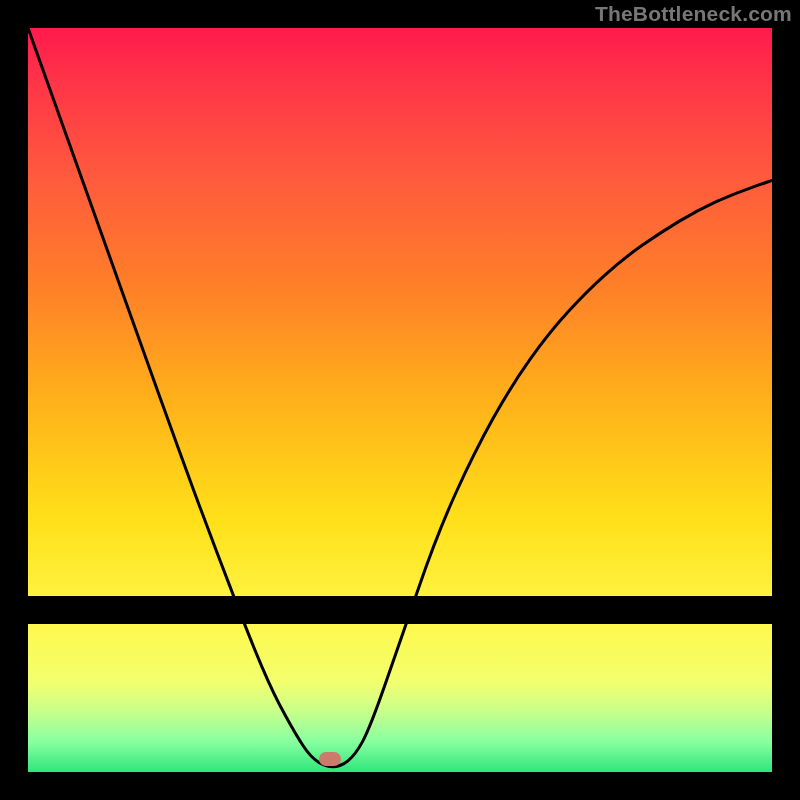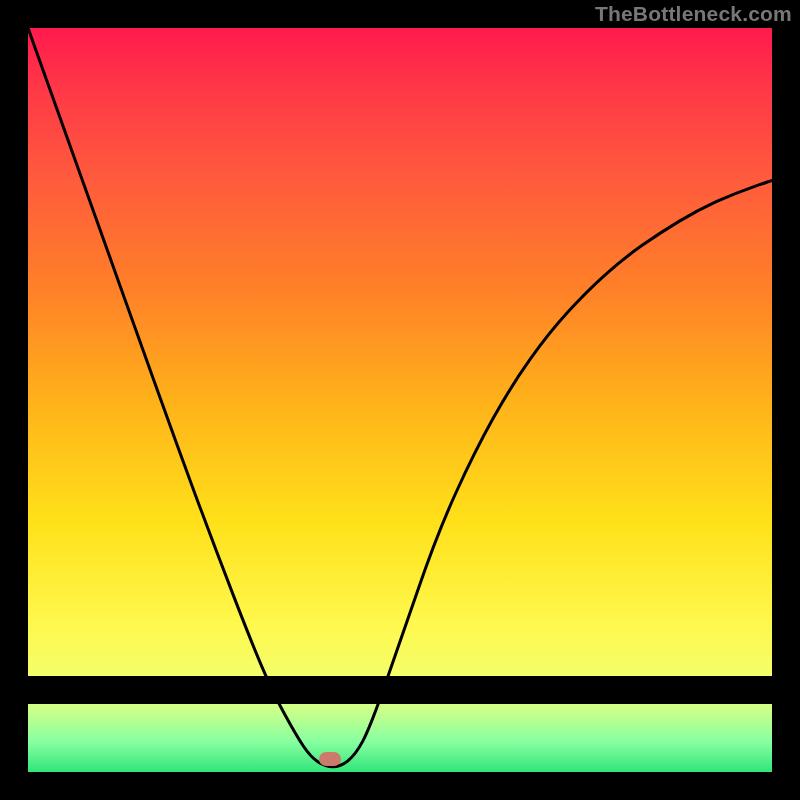--- a/index.html
+++ b/index.html
@@ -8,21 +8,21 @@
     width: 800px;
     height: 800px;
     overflow: hidden;
     background: #000;
   }
   .frame {
     position: absolute;
     top: 0;
     left: 0;
     width: 800px;
-    height: 704px;
+    height: 624px;
   }
   .border {
     position: absolute;
     background: #000;
   }
   .border.top { top: 0; left: 0; width: 800px; height: 28px; }
   .border.bottom { bottom: 0; left: 0; width: 800px; height: 28px; }
   .border.left { top: 0; left: 0; width: 28px; height: 800px; }
   .border.right { top: 0; right: 0; width: 28px; height: 800px; }
   .plot {

